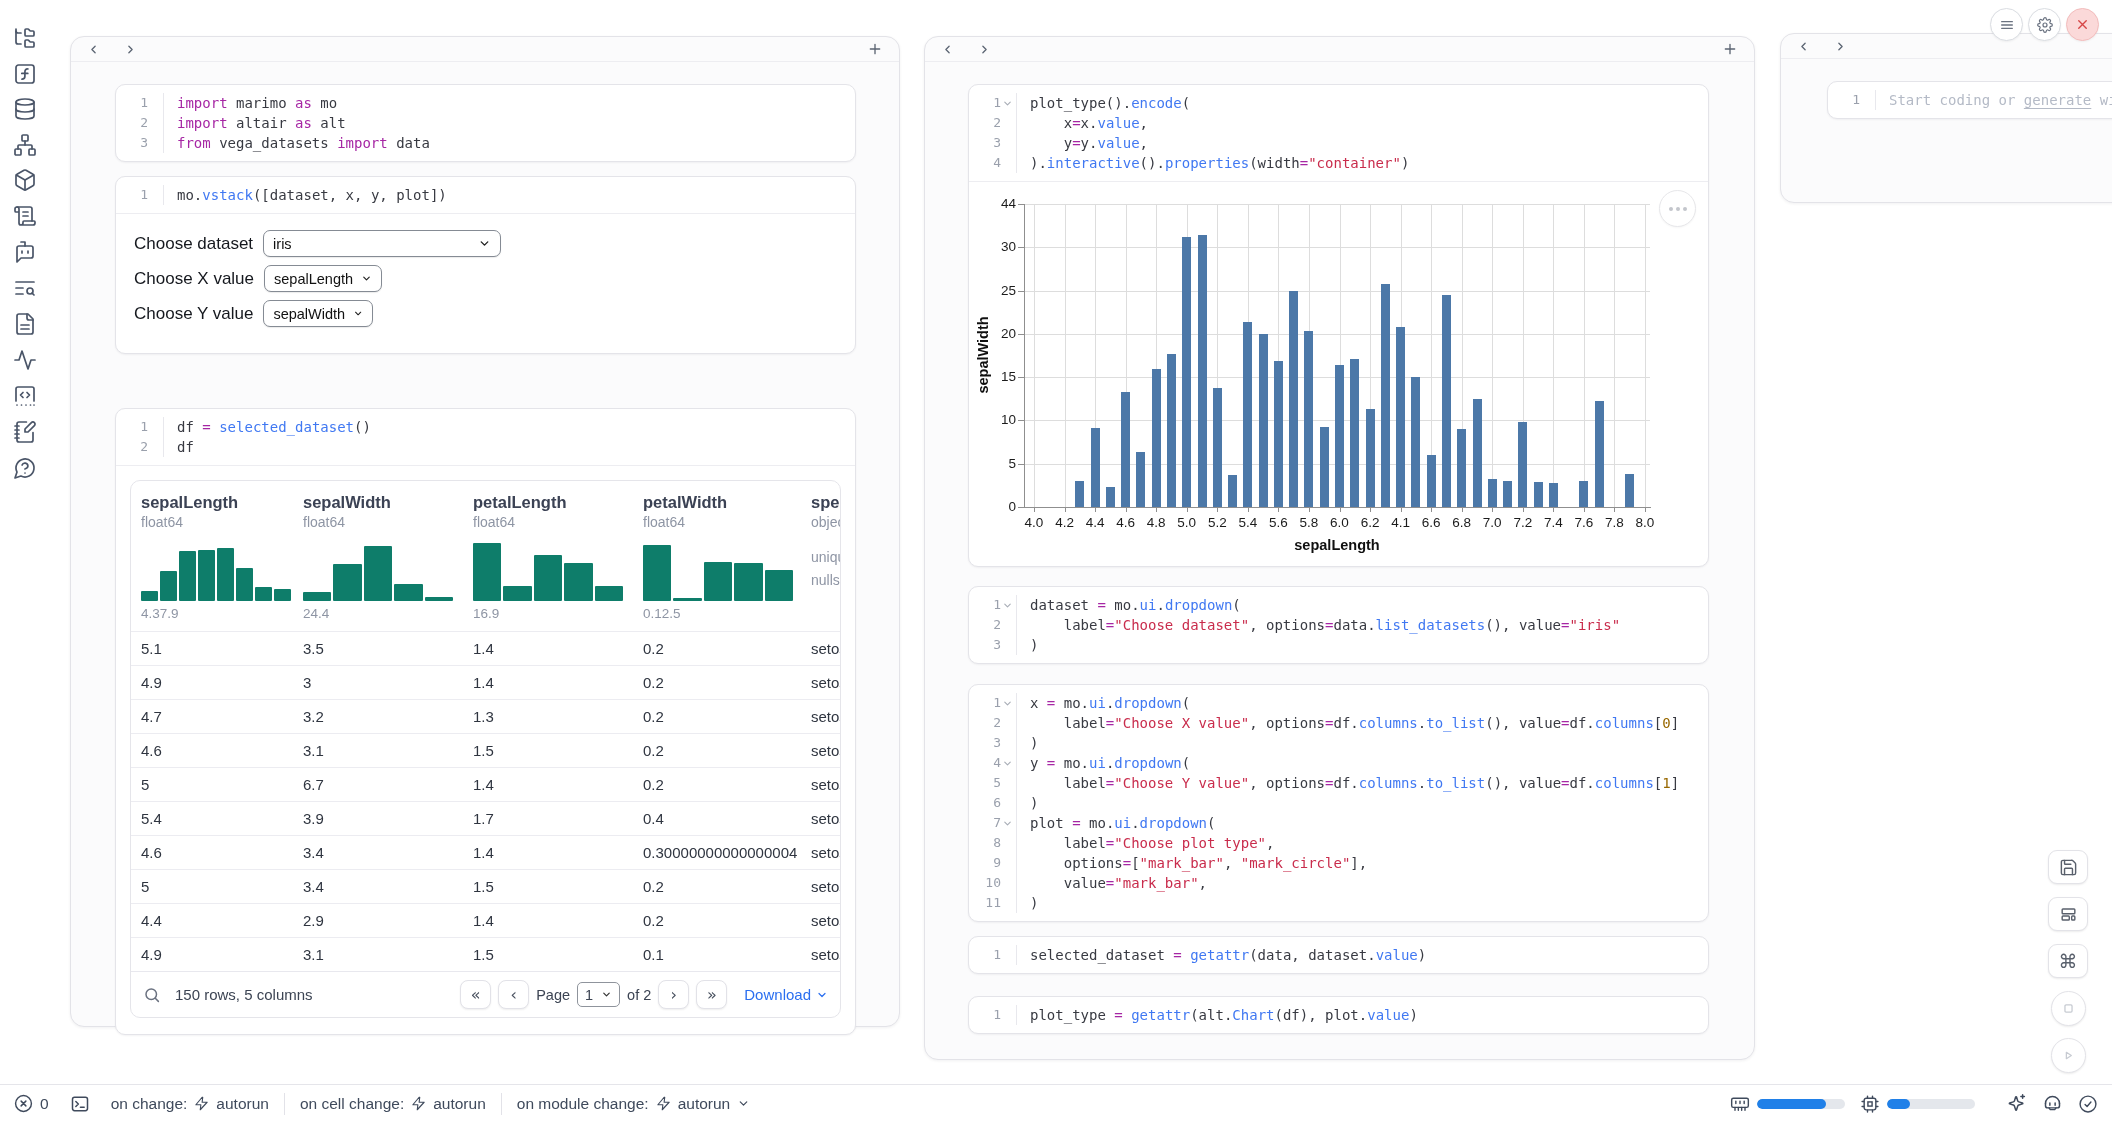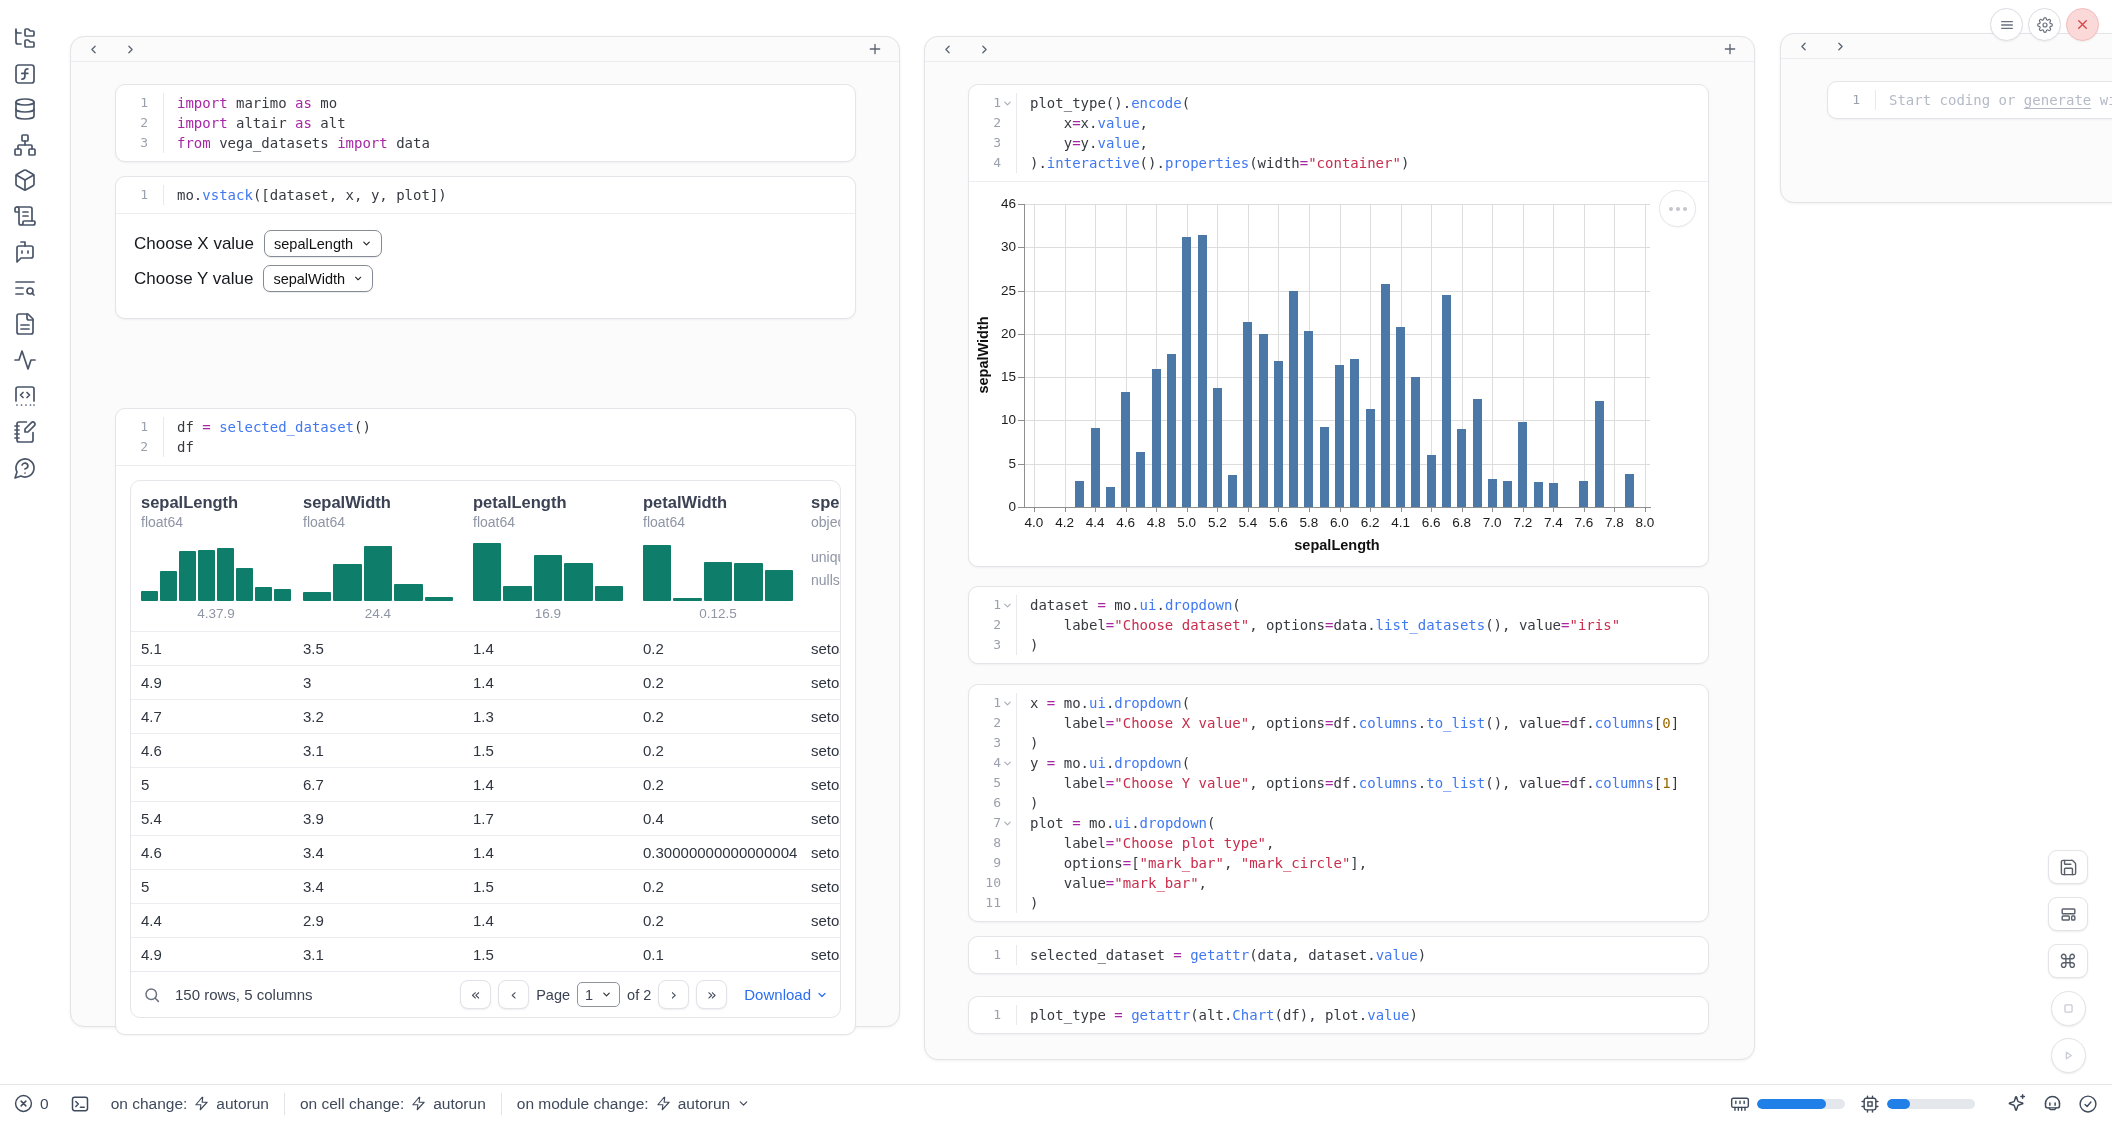--- a/index.html
+++ b/index.html
@@ -36,21 +36,21 @@
   .sel-0{width:238px}.sel-1{width:118px}.sel-2{width:110px}.sel-3{width:118px}
   
   .df-card{margin:14px;border:1px solid #e5e5ea;border-radius:10px;background:#fff;overflow:hidden}
   .thead,.tr{display:grid;grid-template-columns:162px 170px 170px 168px 1fr}
   .thead{padding-top:12px}
   .col,.td{padding-left:10px;overflow:hidden;white-space:nowrap}
   .col-name{font-weight:bold;font-size:16.5px;color:#3b4254}
   .col-type{font-size:14px;color:#8e95a4;margin-top:2px}
   .hist{display:flex;align-items:flex-end;gap:2px;height:62px;width:150px;margin-top:9px}
   .hbar{flex:1;background:#0e7d6a;border-radius:1px}
-  .range{display:flex;justify-content:center;width:150px;font-size:13.5px;
+  .range{display:flex;justify-content:flex-start;width:150px;font-size:13.5px;
     color:#8e95a4;margin:5px 0 10px}
   .stats{margin-top:16px;font-size:14px;color:#8e95a4;line-height:23px}
   .tr{border-top:1px solid #ececf1;font-size:15px;color:#2f3540;cursor:default}
   .td{line-height:33px}
   .tfoot{border-top:1px solid #e8e8ee;height:46px;display:flex;align-items:center;
     padding:0 12px;justify-content:space-between}
   .tf-left{display:flex;align-items:center;gap:14px;color:#3c4453;font-size:15px}
   .tf-right{display:flex;align-items:center;gap:7px;color:#3c4453;font-size:14.5px}
   .pg-btn{width:31px;height:29px;border:1px solid #e2e2e8;border-radius:8px;background:#fff;
     box-shadow:0 1px 2px rgba(0,0,0,.07);color:#4a5260;font-size:16px;display:flex;
@@ -230,20 +230,29 @@
 
   <div class="cell" style="left:44px;top:47px">
     <div class="code"><div class="cl"><span class="ln"><i style="font-style:normal">1</i><s class="fc"></s></span><span class="cd"><span class="tk-kw">import</span> marimo <span class="tk-kw">as</span> mo</span></div><div class="cl"><span class="ln"><i style="font-style:normal">2</i><s class="fc"></s></span><span class="cd"><span class="tk-kw">import</span> altair <span class="tk-kw">as</span> alt</span></div><div class="cl"><span class="ln"><i style="font-style:normal">3</i><s class="fc"></s></span><span class="cd"><span class="tk-kw">from</span> vega_datasets <span class="tk-kw">import</span> data</span></div></div>
   </div>
 
   <div class="cell" style="left:44px;top:139px">
     <div class="code"><div class="cl"><span class="ln"><i style="font-style:normal">1</i><s class="fc"></s></span><span class="cd">mo.<span class="tk-fn">vstack</span>([dataset, x, y, plot])</span></div></div>
     <div class="divider"></div>
     <div class="out-controls">
         <div class="ctl-row">
+          <span>Choose dataset</span>
+          <span class="sel sel-0">
+            <span>iris</span>
+            <svg viewBox="0 0 24 24" width="13" height="13" fill="none" stroke="#222" stroke-width="2.6" stroke-linecap="round" stroke-linejoin="round">
+              <path d="m6 9 6 6 6-6"></path>
+            </svg>
+          </span>
+        </div>
+        <div class="ctl-row">
           <span>Choose X value</span>
           <span class="sel sel-1">
             <span>sepalLength</span>
             <svg viewBox="0 0 24 24" width="13" height="13" fill="none" stroke="#222" stroke-width="2.6" stroke-linecap="round" stroke-linejoin="round">
               <path d="m6 9 6 6 6-6"></path>
             </svg>
           </span>
         </div>
         <div class="ctl-row">
           <span>Choose Y value</span>
@@ -483,21 +492,21 @@
         <div class="ytick" style="top:151.85714285714286px"></div>
         <div class="ylab" style="top:143.85714285714286px">20</div>
         <div class="grid-h" style="left:55px;top:108.57142857142856px;width:626px"></div>
         <div class="ytick" style="top:108.57142857142856px"></div>
         <div class="ylab" style="top:100.57142857142856px">25</div>
         <div class="grid-h" style="left:55px;top:65.28571428571428px;width:626px"></div>
         <div class="ytick" style="top:65.28571428571428px"></div>
         <div class="ylab" style="top:57.28571428571428px">30</div>
         <div class="grid-h" style="left:55px;top:22px;width:626px"></div>
         <div class="ytick" style="top:22px"></div>
-        <div class="ylab" style="top:14px">46</div>
+        <div class="ylab" style="top:14px">44</div>
         <div class="grid-v" style="left:65px;top:22px;height:303px"></div>
         <div class="xtick" style="left:65px"></div>
         <div class="xlab" style="left:49px">4.0</div>
         <div class="grid-v" style="left:95.55000000000003px;top:22px;height:303px"></div>
         <div class="xtick" style="left:95.55000000000003px"></div>
         <div class="xlab" style="left:79.55000000000003px">4.2</div>
         <div class="grid-v" style="left:126.10000000000005px;top:22px;height:303px"></div>
         <div class="xtick" style="left:126.10000000000005px"></div>
         <div class="xlab" style="left:110.10000000000005px">4.4</div>
         <div class="grid-v" style="left:156.64999999999995px;top:22px;height:303px"></div>

